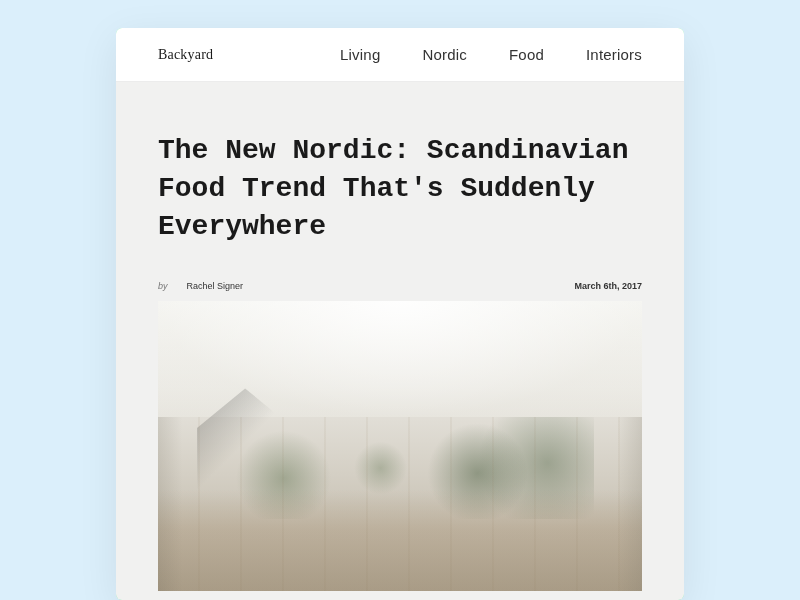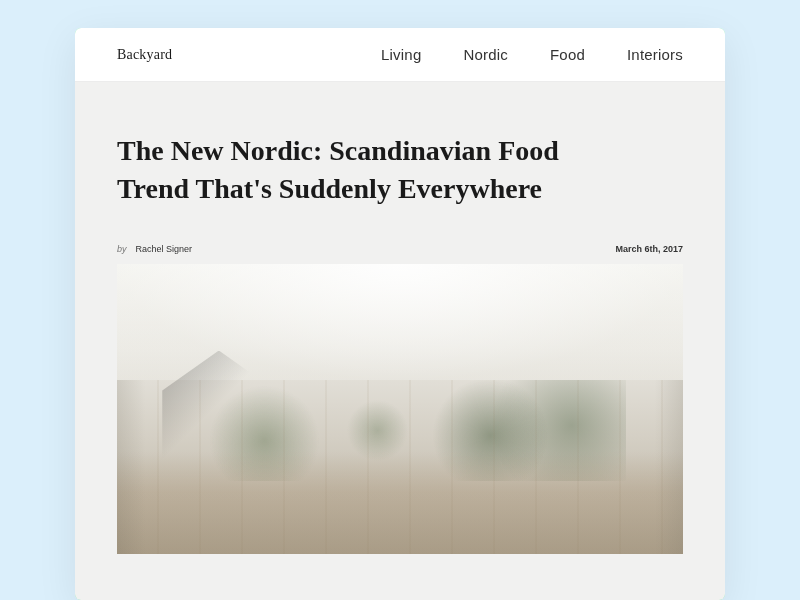--- a/index.html
+++ b/index.html
@@ -11,21 +11,21 @@
       width: 800px;
       height: 600px;
       background: #dbeffb;
       font-family: -apple-system, BlinkMacSystemFont, 'Segoe UI', sans-serif;
       display: flex;
       justify-content: center;
       padding-top: 28px;
       overflow: hidden;
     }
     .card {
-      width: 650px;
+      width: 568px;
       background: #86efac;
       border-radius: 6px;
       box-shadow: 0 10px 40px rgba(0,0,0,0.08);
       overflow: hidden;
     }
     .header {
       display: flex;
       align-items: center;
       justify-content: space-between;
       padding: 18px 42px;
@@ -48,39 +48,39 @@
       color: #333;
       cursor: pointer;
       letter-spacing: 0.2px;
     }
     .content {
       background: #f1f1f0;
       padding: 50px 42px 0 42px;
       min-height: 540px;
     }
     .title {
-      font-family: Liberation Serif, serif;
+      font-family: Liberation Mono, monospace;
       font-size: 28px;
       font-weight: 700;
       line-height: 1.35;
       color: #1a1a1a;
       margin-bottom: 36px;
       max-width: 480px;
     }
     .meta {
       display: flex;
       justify-content: space-between;
       align-items: baseline;
       margin-bottom: 10px;
       font-size: 9px;
       color: #555;
     }
     .byline {
       display: flex;
-      gap: 9px;
+      gap: 19px;
       align-items: baseline;
     }
     .by-label {
       font-style: italic;
       color: #777;
     }
     .author {
       color: #333;
       text-align: center;
     }

